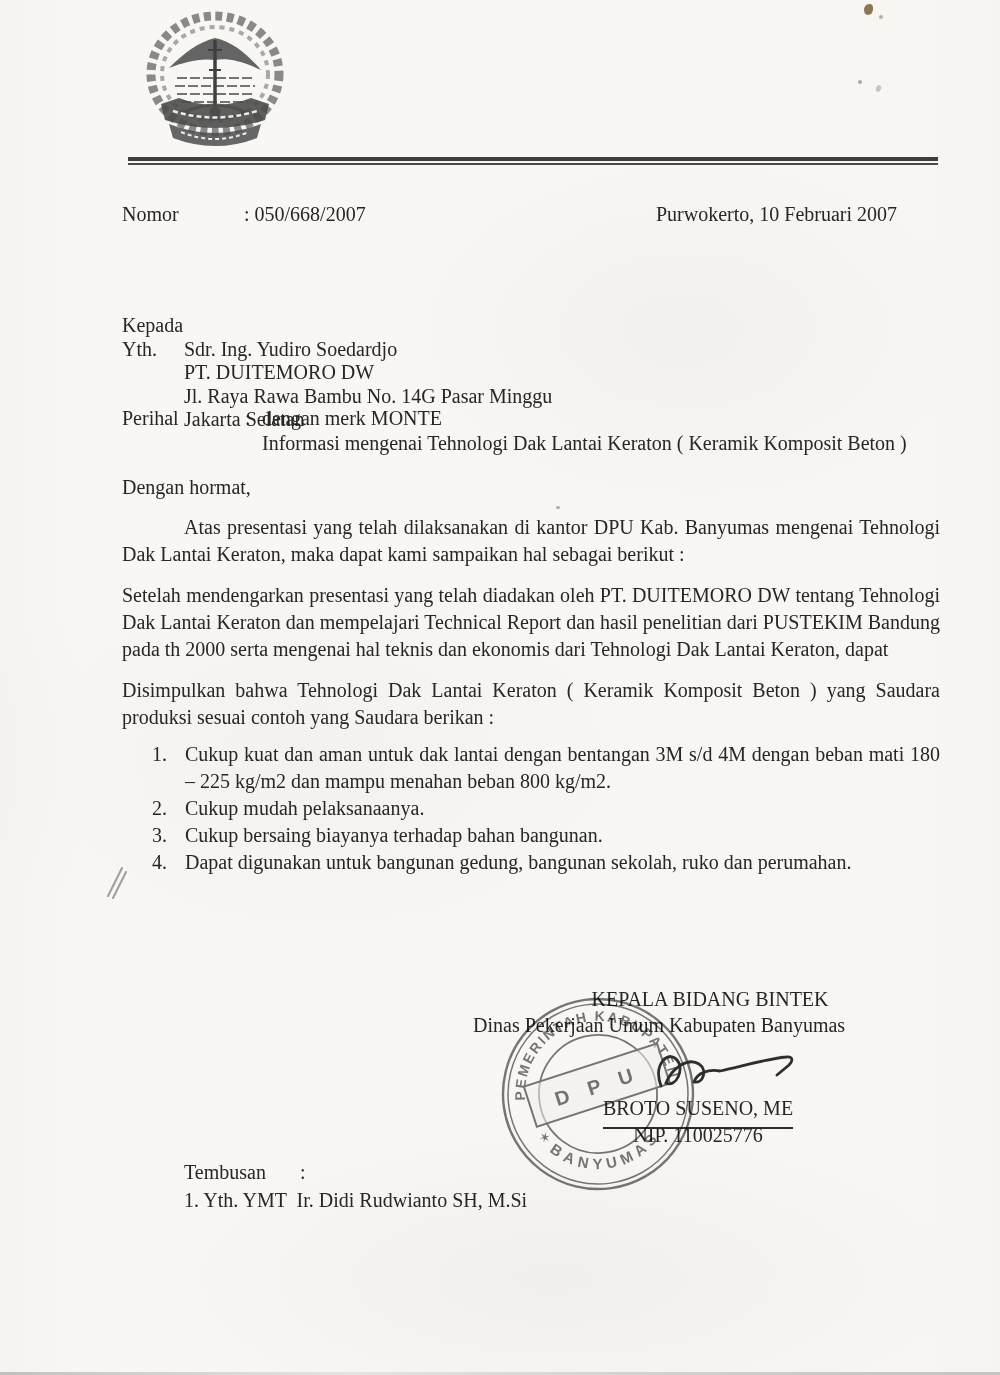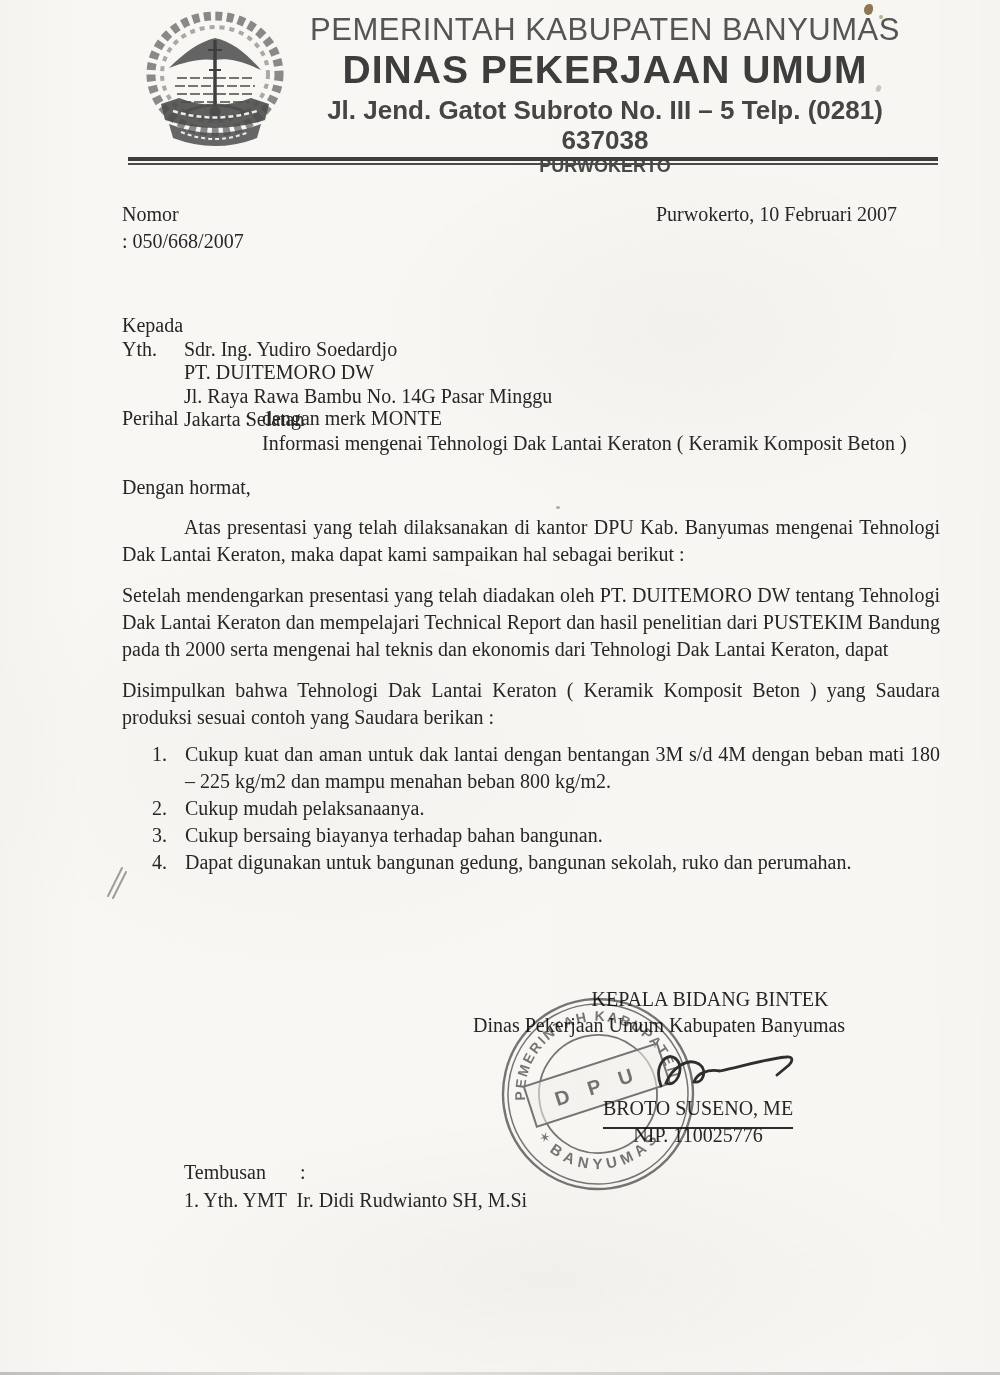--- a/index.html
+++ b/index.html
@@ -23,21 +23,21 @@
   .lh1 { font-size:31px; line-height:36px; color:#555; letter-spacing:.5px; }
   .lh2 { font-size:39px; line-height:44px; font-weight:bold; color:#3d3d3d; letter-spacing:1px; }
   .lh3 { font-size:26px; line-height:30px; font-weight:bold; color:#454545; margin-top:3px; }
   .lh4 { font-size:18px; line-height:22px; font-weight:bold; color:#484848; }
   .rule { position:absolute; left:128px; top:157px; width:810px; border-top:4.5px solid #3e3e3e; }
   .rule > div { margin-top:1.5px; border-top:2px solid #4a4a4a; }
 
   
   .t20 { font-size:20px; }
   .meta { position:absolute; left:122px; top:201px; line-height:27px; }
-  .meta-row { display:flex;flex-direction:column; }
+  .meta-row { display:flex; }
   .meta-label { width:122px; }
   .dateline { position:absolute; left:656px; top:203px; }
 
   .recipient { position:absolute; left:122px; top:274px; line-height:23.5px;margin-top:40px; }
   .yth-row { display:flex; }
   .yth-label { width:62px; }
 
   .subject { position:absolute; left:122px; top:406px; line-height:24.5px; display:flex; }
   .subject .meta-label { width:123px; }
   .subject .colon { width:17px; }
@@ -107,26 +107,20 @@
       <circle cx="80" cy="104" r="5.5" fill="#4a4a4a"></circle>
     </g>
     <g>
       <path d="M26,96 L44,90 Q80,104 116,90 L134,96 L130,112 Q80,128 30,112 Z" fill="#4c4c4c" opacity=".9"></path>
       <path d="M38,103 Q80,116 122,103" stroke="#ececea" stroke-width="2.5" stroke-dasharray="5 3" fill="none"></path>
       <path d="M34,116 Q80,134 126,116 L122,130 Q80,146 38,130 Z" fill="#4c4c4c" opacity=".85"></path>
       <path d="M46,124 Q80,138 114,124" stroke="#ececea" stroke-width="2" stroke-dasharray="4 3" fill="none"></path>
     </g>
   </svg>
 
-  <div class="lh-text">
-    <div class="lh1">PEMERINTAH KABUPATEN BANYUMAS</div>
-    <div class="lh2">DINAS PEKERJAAN UMUM</div>
-    <div class="lh3">Jl. Jend. Gatot Subroto No. III – 5 Telp. (0281) 637038</div>
-    <div class="lh4">PURWOKERTO</div>
-  </div>
 
   <div class="rule">
       <div></div>
     </div>
 
   <div class="meta t20">
     <div class="meta-row">
       <span class="meta-label">Nomor</span>
       <span>: 050/668/2007</span>
     </div>

